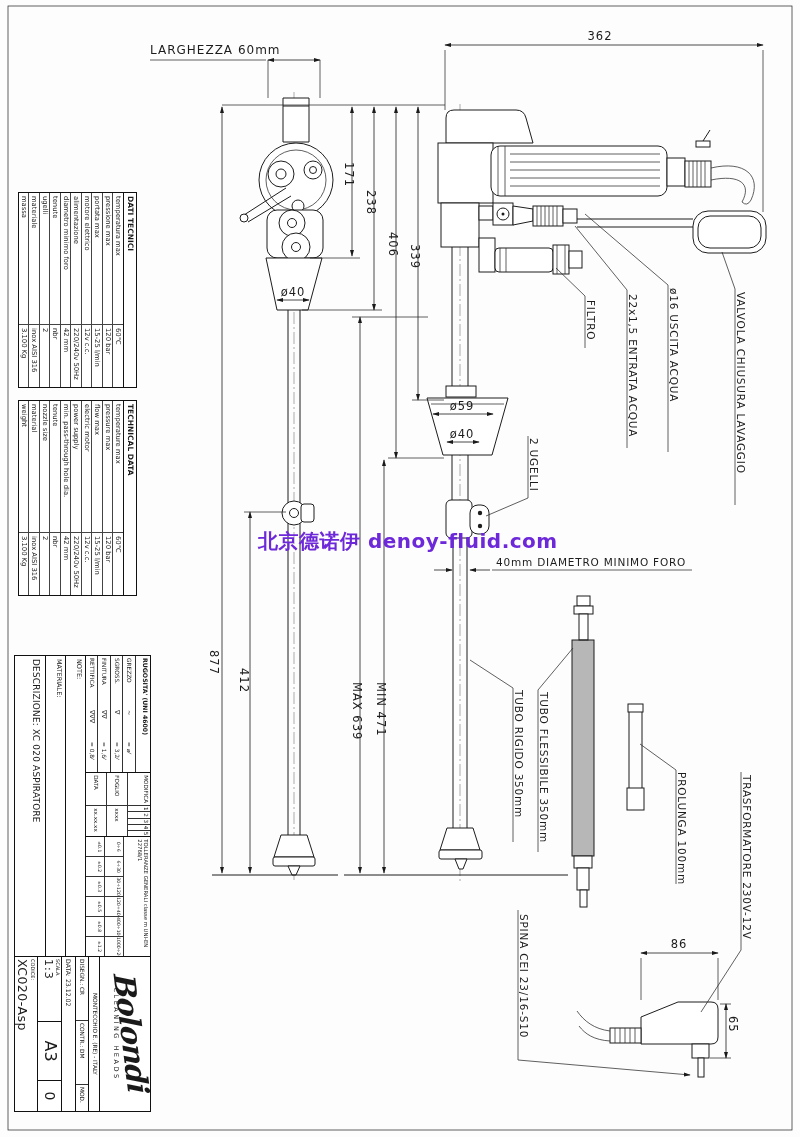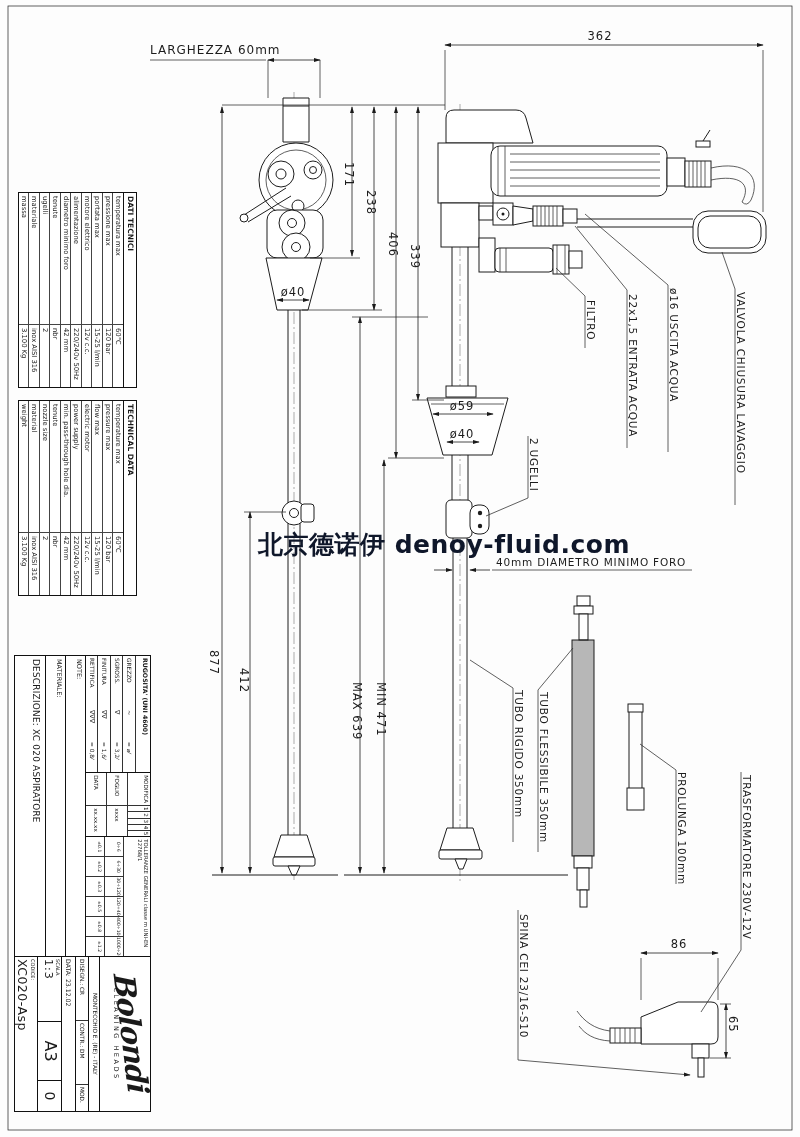--- a/index.html
+++ b/index.html
@@ -69,22 +69,22 @@
   .date-row{height:13px;border-top:1px solid #111;font-size:6.2px;display:flex;align-items:center;padding-left:2px;}
   .scale-row{height:24px;display:flex;border-top:1px solid #111;}
   .scala{width:62px;display:flex;flex-direction:column;padding-left:2px;}
   .scala .cap{font-size:5px;}
   .scala .val{font-size:11px;letter-spacing:1px;}
   .fmt{flex:1;border-left:1px solid #111;font-size:16px;text-align:center;line-height:22px;}
   .rev0{width:30px;border-left:1px solid #111;font-size:14px;text-align:center;line-height:22px;}
   .codice-row{flex:1;border-top:1px solid #111;display:flex;flex-direction:column;padding-left:2px;}
   .codice-row .cap{font-size:5px;padding-top:1px;}
   .codice-row .val{font-size:12.5px;letter-spacing:0.5px;}
-  .watermark{position:absolute;left:258px;top:528px;font-size:25px;font-weight:bold;
-             color:#0f172a;letter-spacing:0.5px;white-space:nowrap;}
+  .watermark{position:absolute;left:258px;top:528px;font-size:20px;font-weight:bold;
+             color:#6d28d9;letter-spacing:0.5px;white-space:nowrap;}
 </style>
 </head>
 <body>
 
 <div class="page">
 
 <svg width="800" height="1137" viewBox="0 0 800 1137">
   <defs>
     <marker id="arr" viewBox="0 0 10 6" refX="9" refY="3" markerWidth="9" markerHeight="5.4" orient="auto-start-reverse">
       <path d="M0,0L10,3L0,6Z" fill="#1a1a1a"></path>

